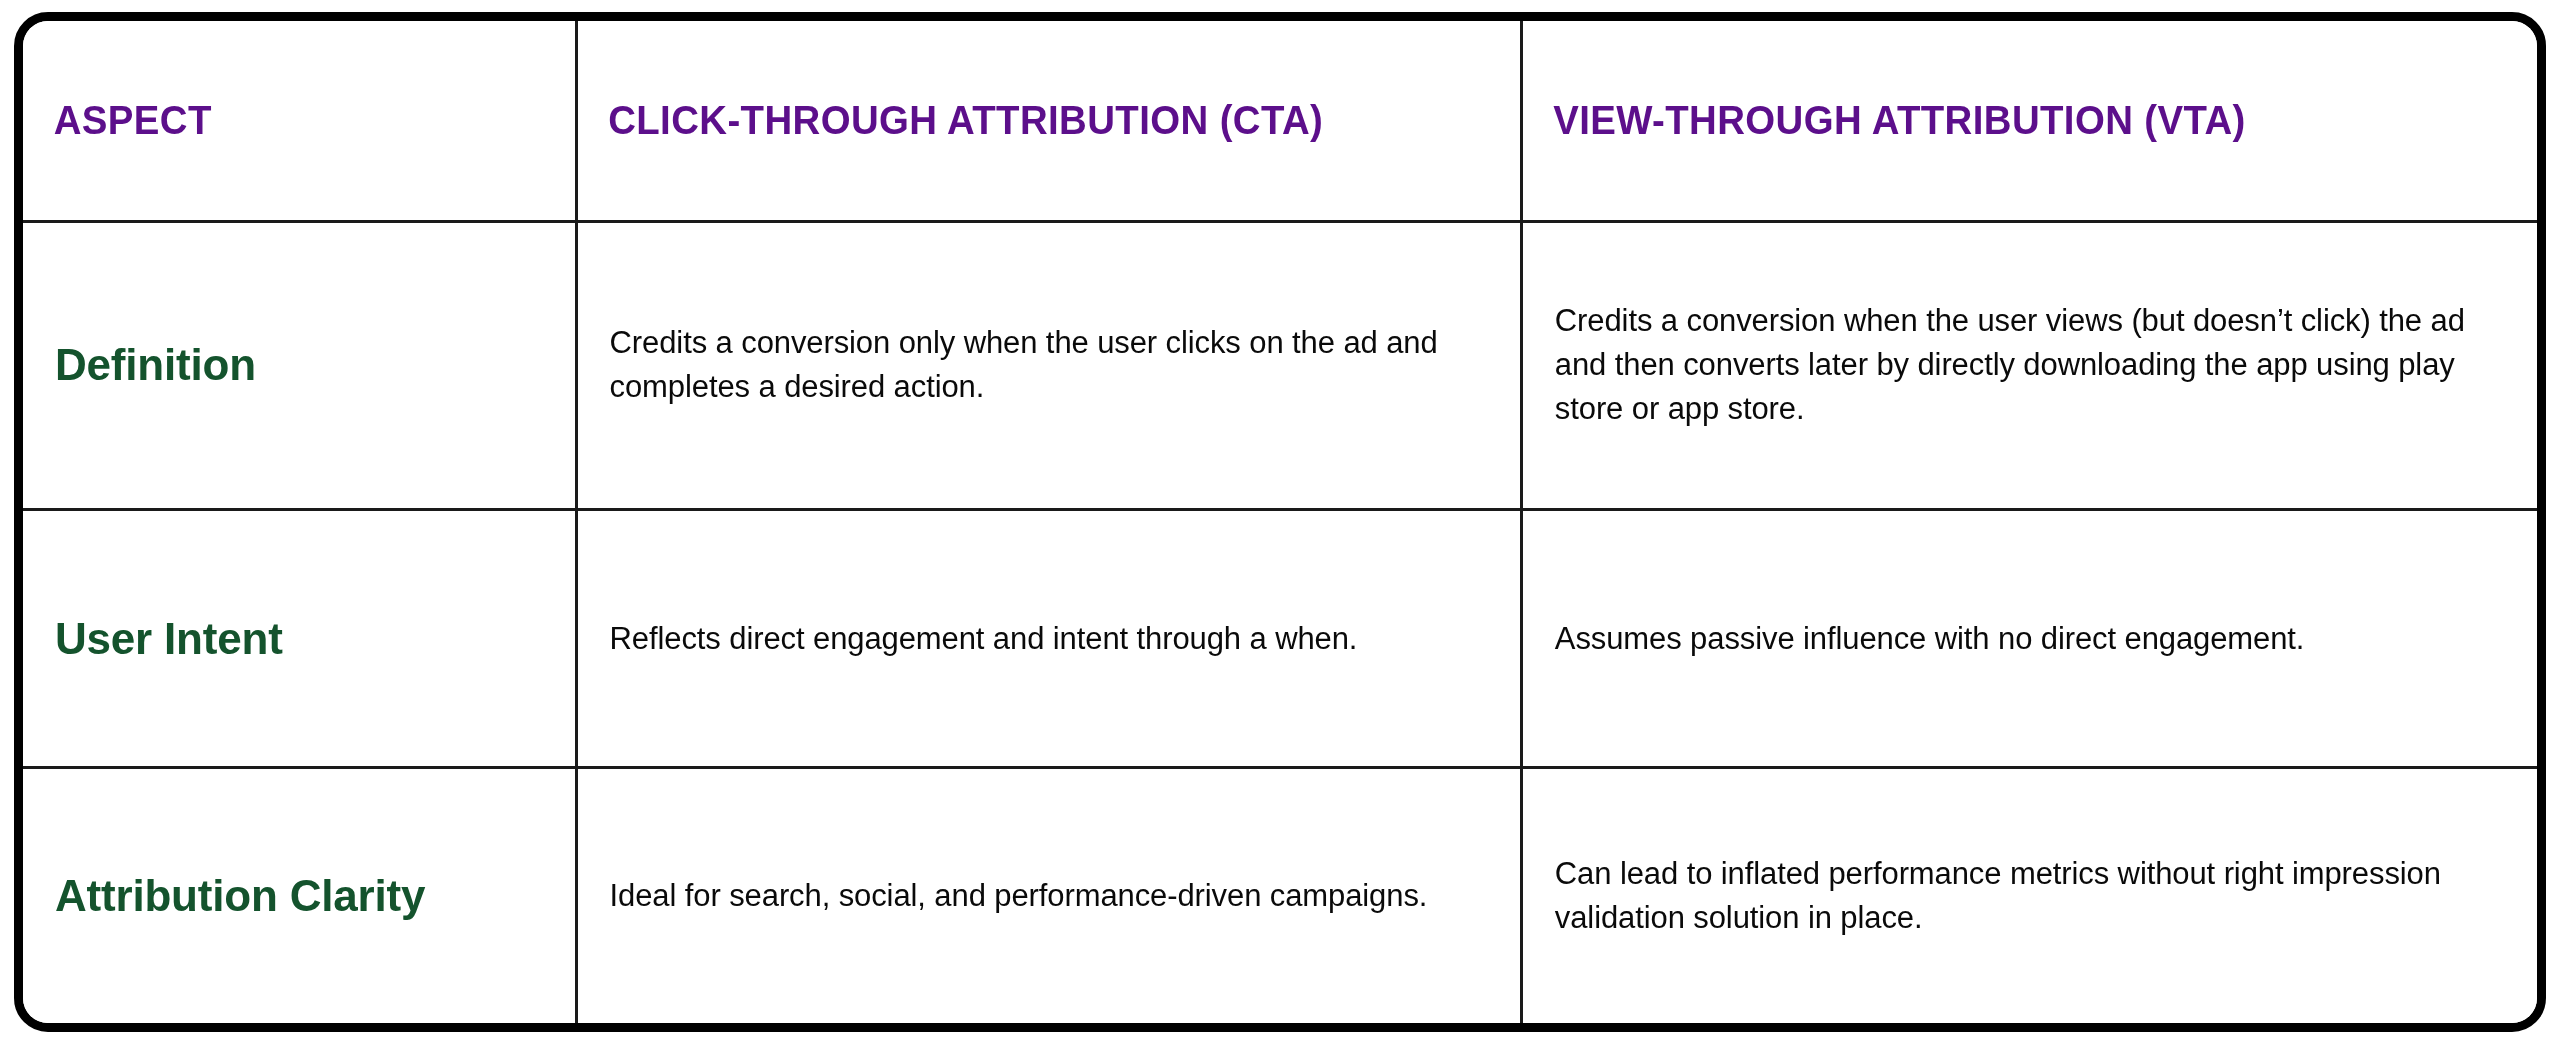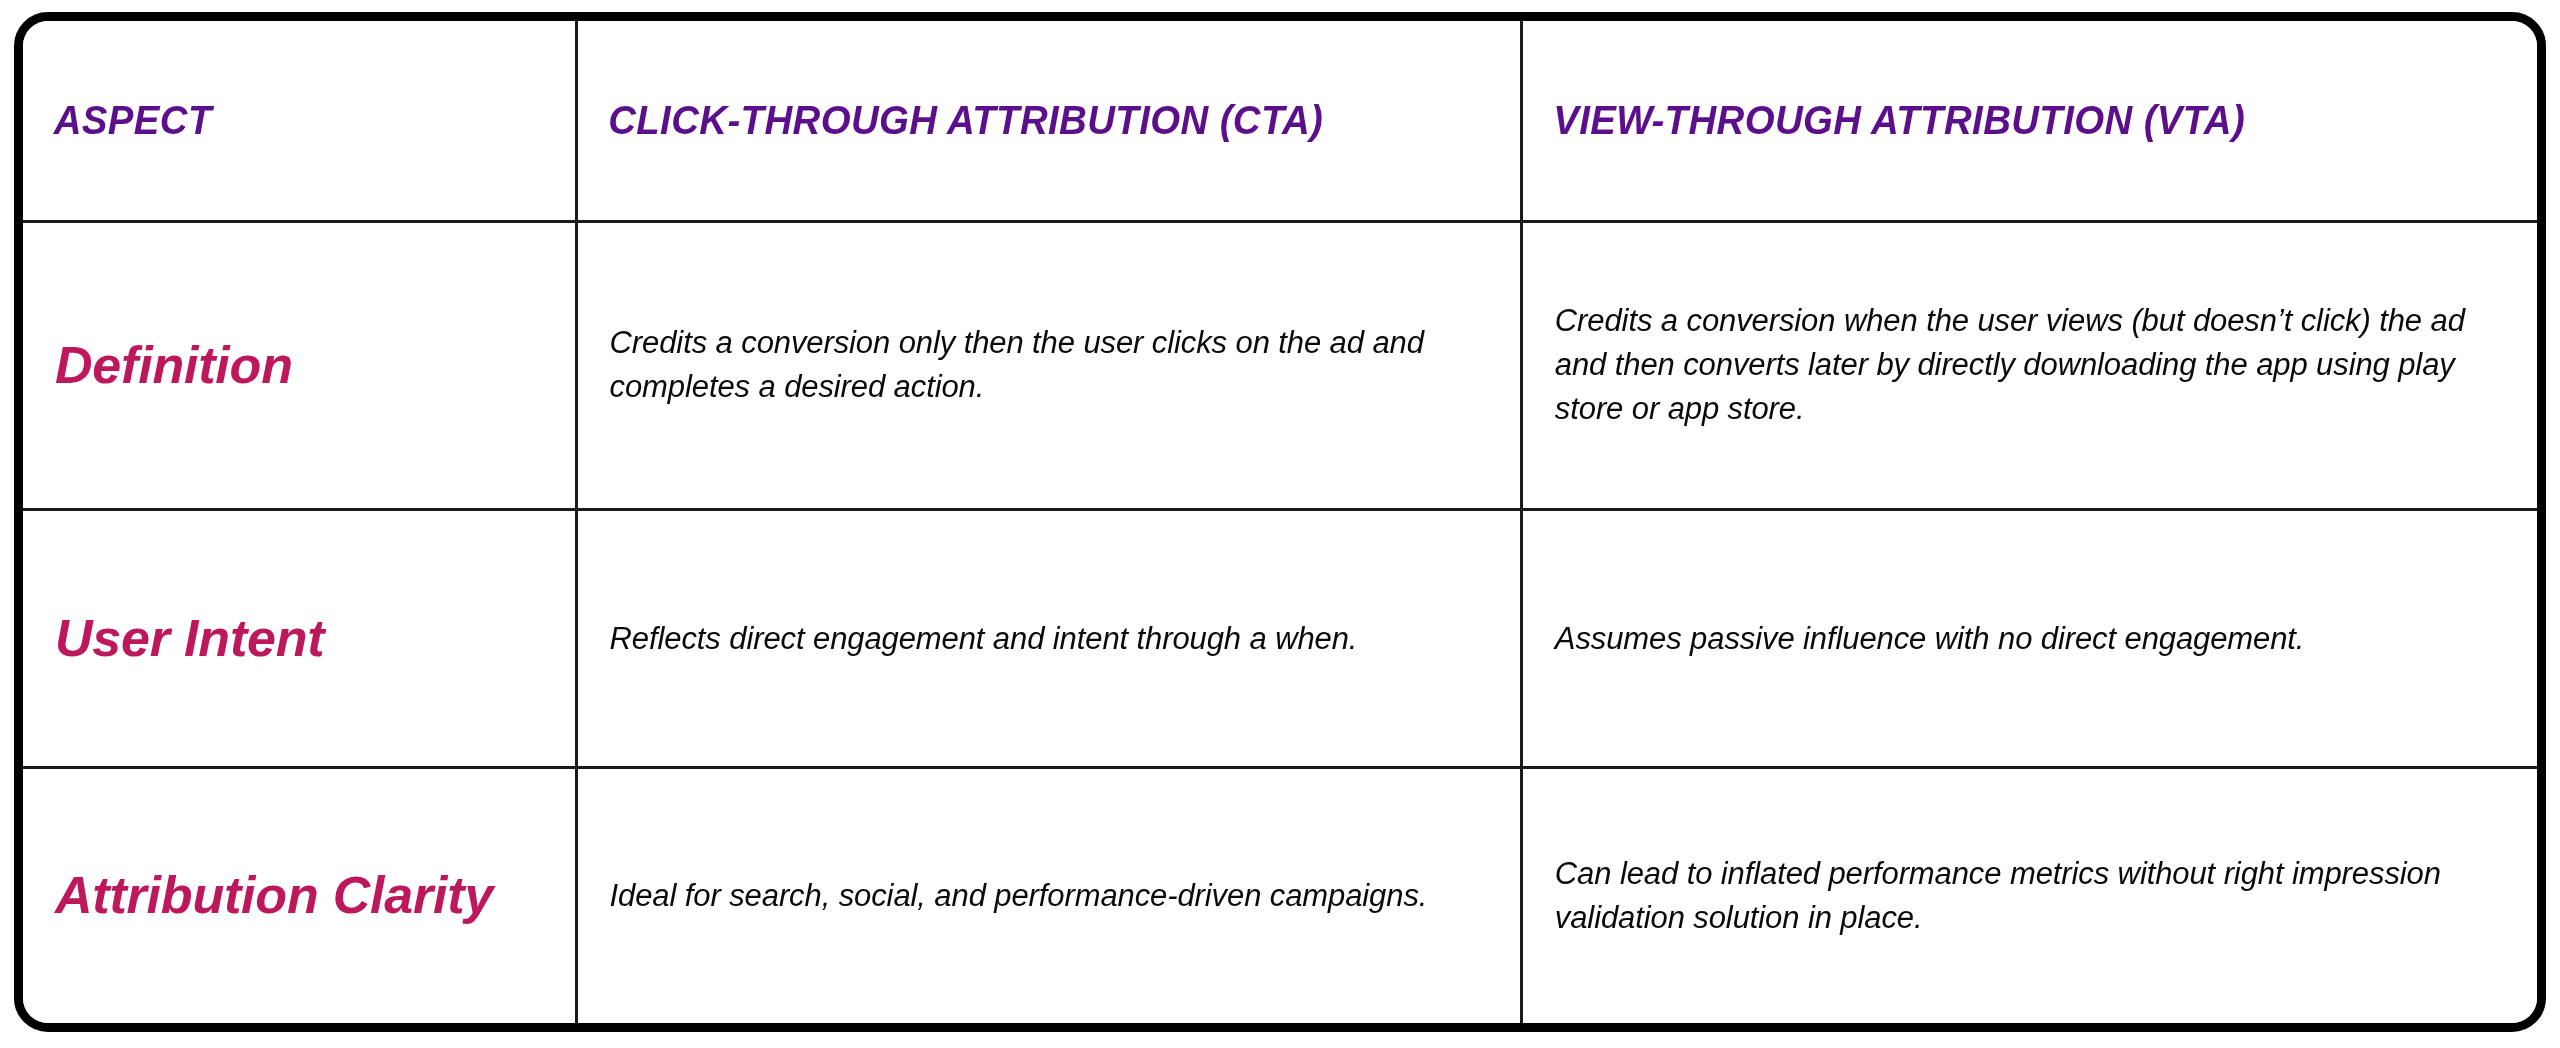--- a/index.html
+++ b/index.html
@@ -14,21 +14,20 @@
     overflow: hidden;
   }
 
   .page {
     position: relative;
     width: 2560px;
     height: 1048px;
     background: #ffffff;
     box-sizing: border-box;
     padding: 12px 14px 16px 14px;
-    font-style: italic;
   }
 
   .table-frame {
     position: relative;
     width: 100%;
     height: 100%;
     box-sizing: border-box;
     border: 9px solid #000000;
     border-radius: 34px;
     background: #ffffff;
@@ -77,23 +76,23 @@
     font-family: "Liberation Sans Narrow", "Liberation Sans", sans-serif;
     transform: scaleX(0.96);
     transform-origin: left center;
   }
   thead th.aspect-head {
     font-size: 40px;
   }
 
   
   td.row-label {
-    color: #be185d;
+    color: #14532d;
     font-weight: 800;
-    font-size: 52px;
+    font-size: 44px;
     line-height: 1.18;
     letter-spacing: -0.2px;
     font-family: "Liberation Sans", sans-serif;
   }
 
   
   td.body-cell {
     color: #0a0a0a;
     font-weight: 400;
     font-size: 31px;
@@ -122,21 +121,21 @@
       <thead>
         <tr>
           <th class="aspect-head">ASPECT</th>
           <th>CLICK-THROUGH ATTRIBUTION (CTA)</th>
           <th>VIEW-THROUGH ATTRIBUTION (VTA)</th>
         </tr>
       </thead>
       <tbody>
         <tr class="r-definition">
           <td class="row-label">Definition</td>
-          <td class="body-cell">Credits a conversion only then the user clicks on the ad and completes a desired action.</td>
+          <td class="body-cell">Credits a conversion only when the user clicks on the ad and completes a desired action.</td>
           <td class="body-cell">Credits a conversion when the user views (but doesn’t click) the ad and then converts later by directly downloading the app using play store or app store.</td>
         </tr>
         <tr class="r-userintent">
           <td class="row-label">User Intent</td>
           <td class="body-cell">Reflects direct engagement and intent through a when.</td>
           <td class="body-cell">Assumes passive influence with no direct engagement.</td>
         </tr>
         <tr class="r-clarity">
           <td class="row-label">Attribution Clarity</td>
           <td class="body-cell">Ideal for search, social, and performance-driven campaigns.</td>

